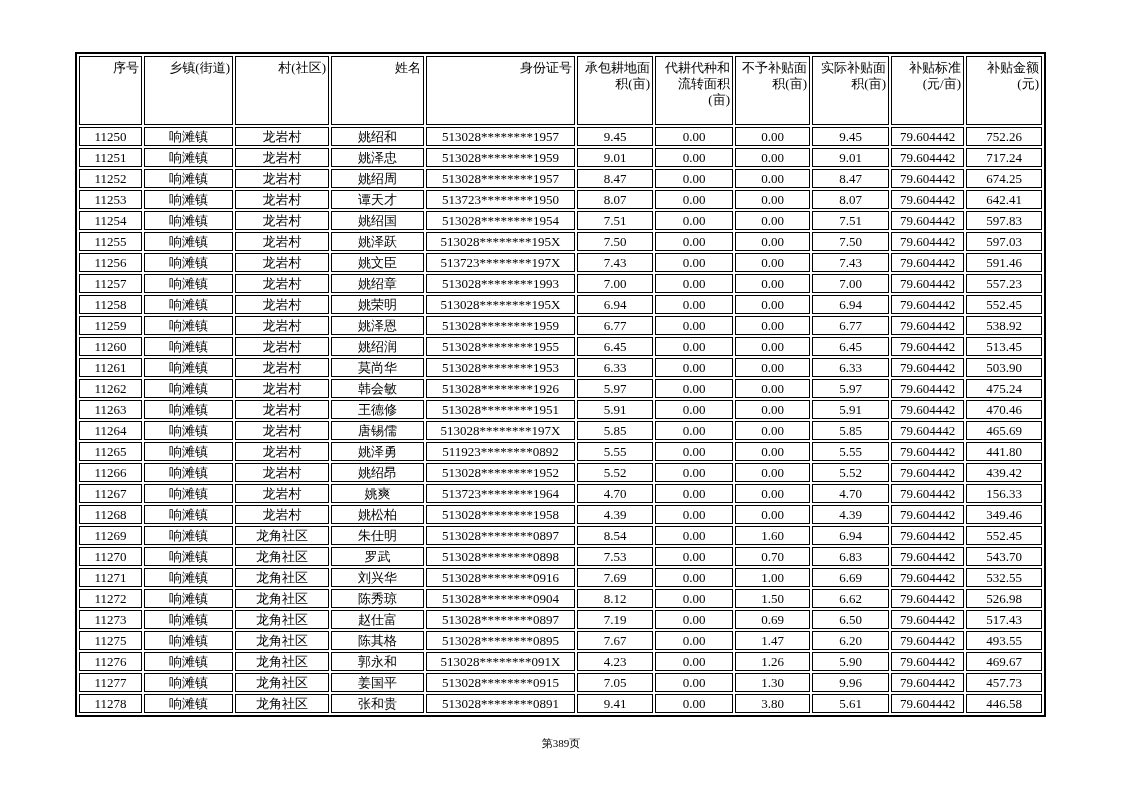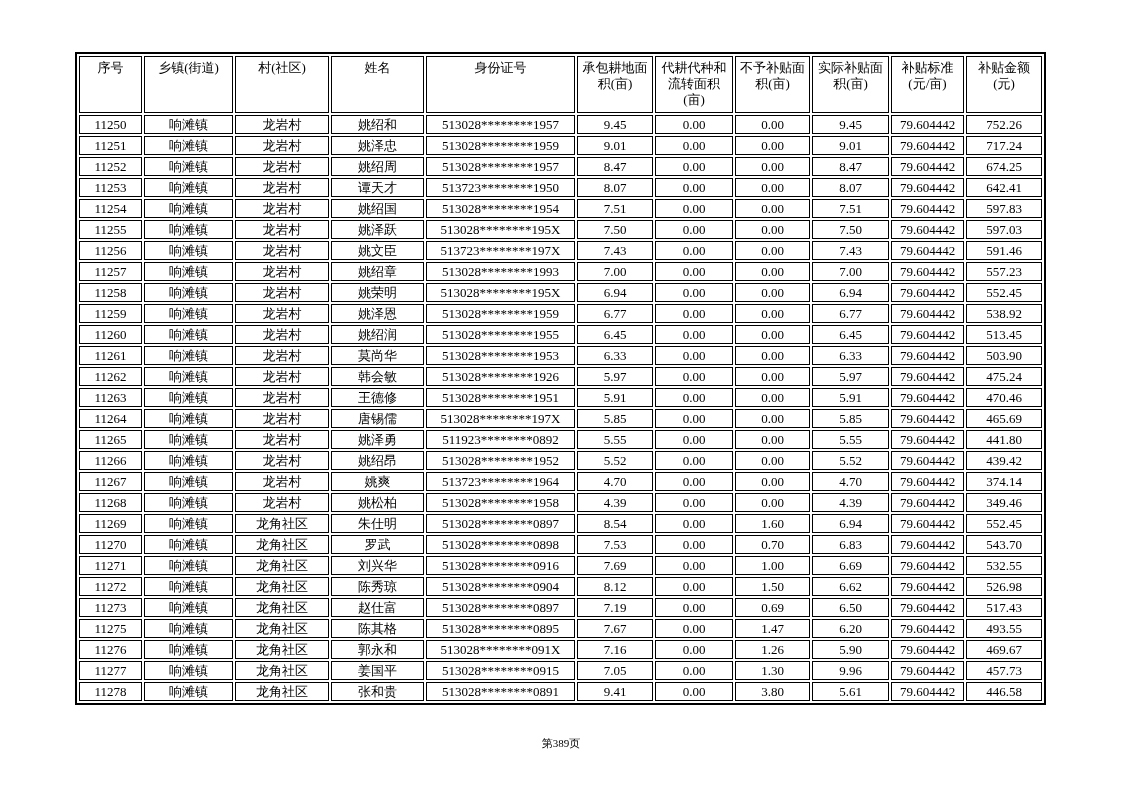--- a/index.html
+++ b/index.html
@@ -34,24 +34,25 @@
     border: 1px solid #000000;
     box-sizing: border-box;
     text-align: center;
     font-weight: normal;
     overflow: hidden;
     background: #ffffff;
   }
   table.grid th {
     height: 49px;
     vertical-align: top;
-    padding: 3px 2px 4px 2px;
+    padding: 3px 2px 16px 2px;
     font-size: 13px;
     line-height: 16px;
     word-break: normal;
+    text-align: right;
   }
   table.grid td {
     height: 19px;
     padding: 0 1px;
     font-size: 13px;
     line-height: 17px;
     white-space: nowrap;
   }
   .page-number {
     position: absolute;
@@ -323,21 +324,21 @@
           <td>11267</td>
           <td>响滩镇</td>
           <td>龙岩村</td>
           <td>姚爽</td>
           <td>513723********1964</td>
           <td>4.70</td>
           <td>0.00</td>
           <td>0.00</td>
           <td>4.70</td>
           <td>79.604442</td>
-          <td>374.14</td>
+          <td>156.33</td>
         </tr>
         <tr>
           <td>11268</td>
           <td>响滩镇</td>
           <td>龙岩村</td>
           <td>姚松柏</td>
           <td>513028********1958</td>
           <td>4.39</td>
           <td>0.00</td>
           <td>0.00</td>
@@ -422,21 +423,21 @@
           <td>6.20</td>
           <td>79.604442</td>
           <td>493.55</td>
         </tr>
         <tr>
           <td>11276</td>
           <td>响滩镇</td>
           <td>龙角社区</td>
           <td>郭永和</td>
           <td>513028********091X</td>
-          <td>7.16</td>
+          <td>4.23</td>
           <td>0.00</td>
           <td>1.26</td>
           <td>5.90</td>
           <td>79.604442</td>
           <td>469.67</td>
         </tr>
         <tr>
           <td>11277</td>
           <td>响滩镇</td>
           <td>龙角社区</td>

